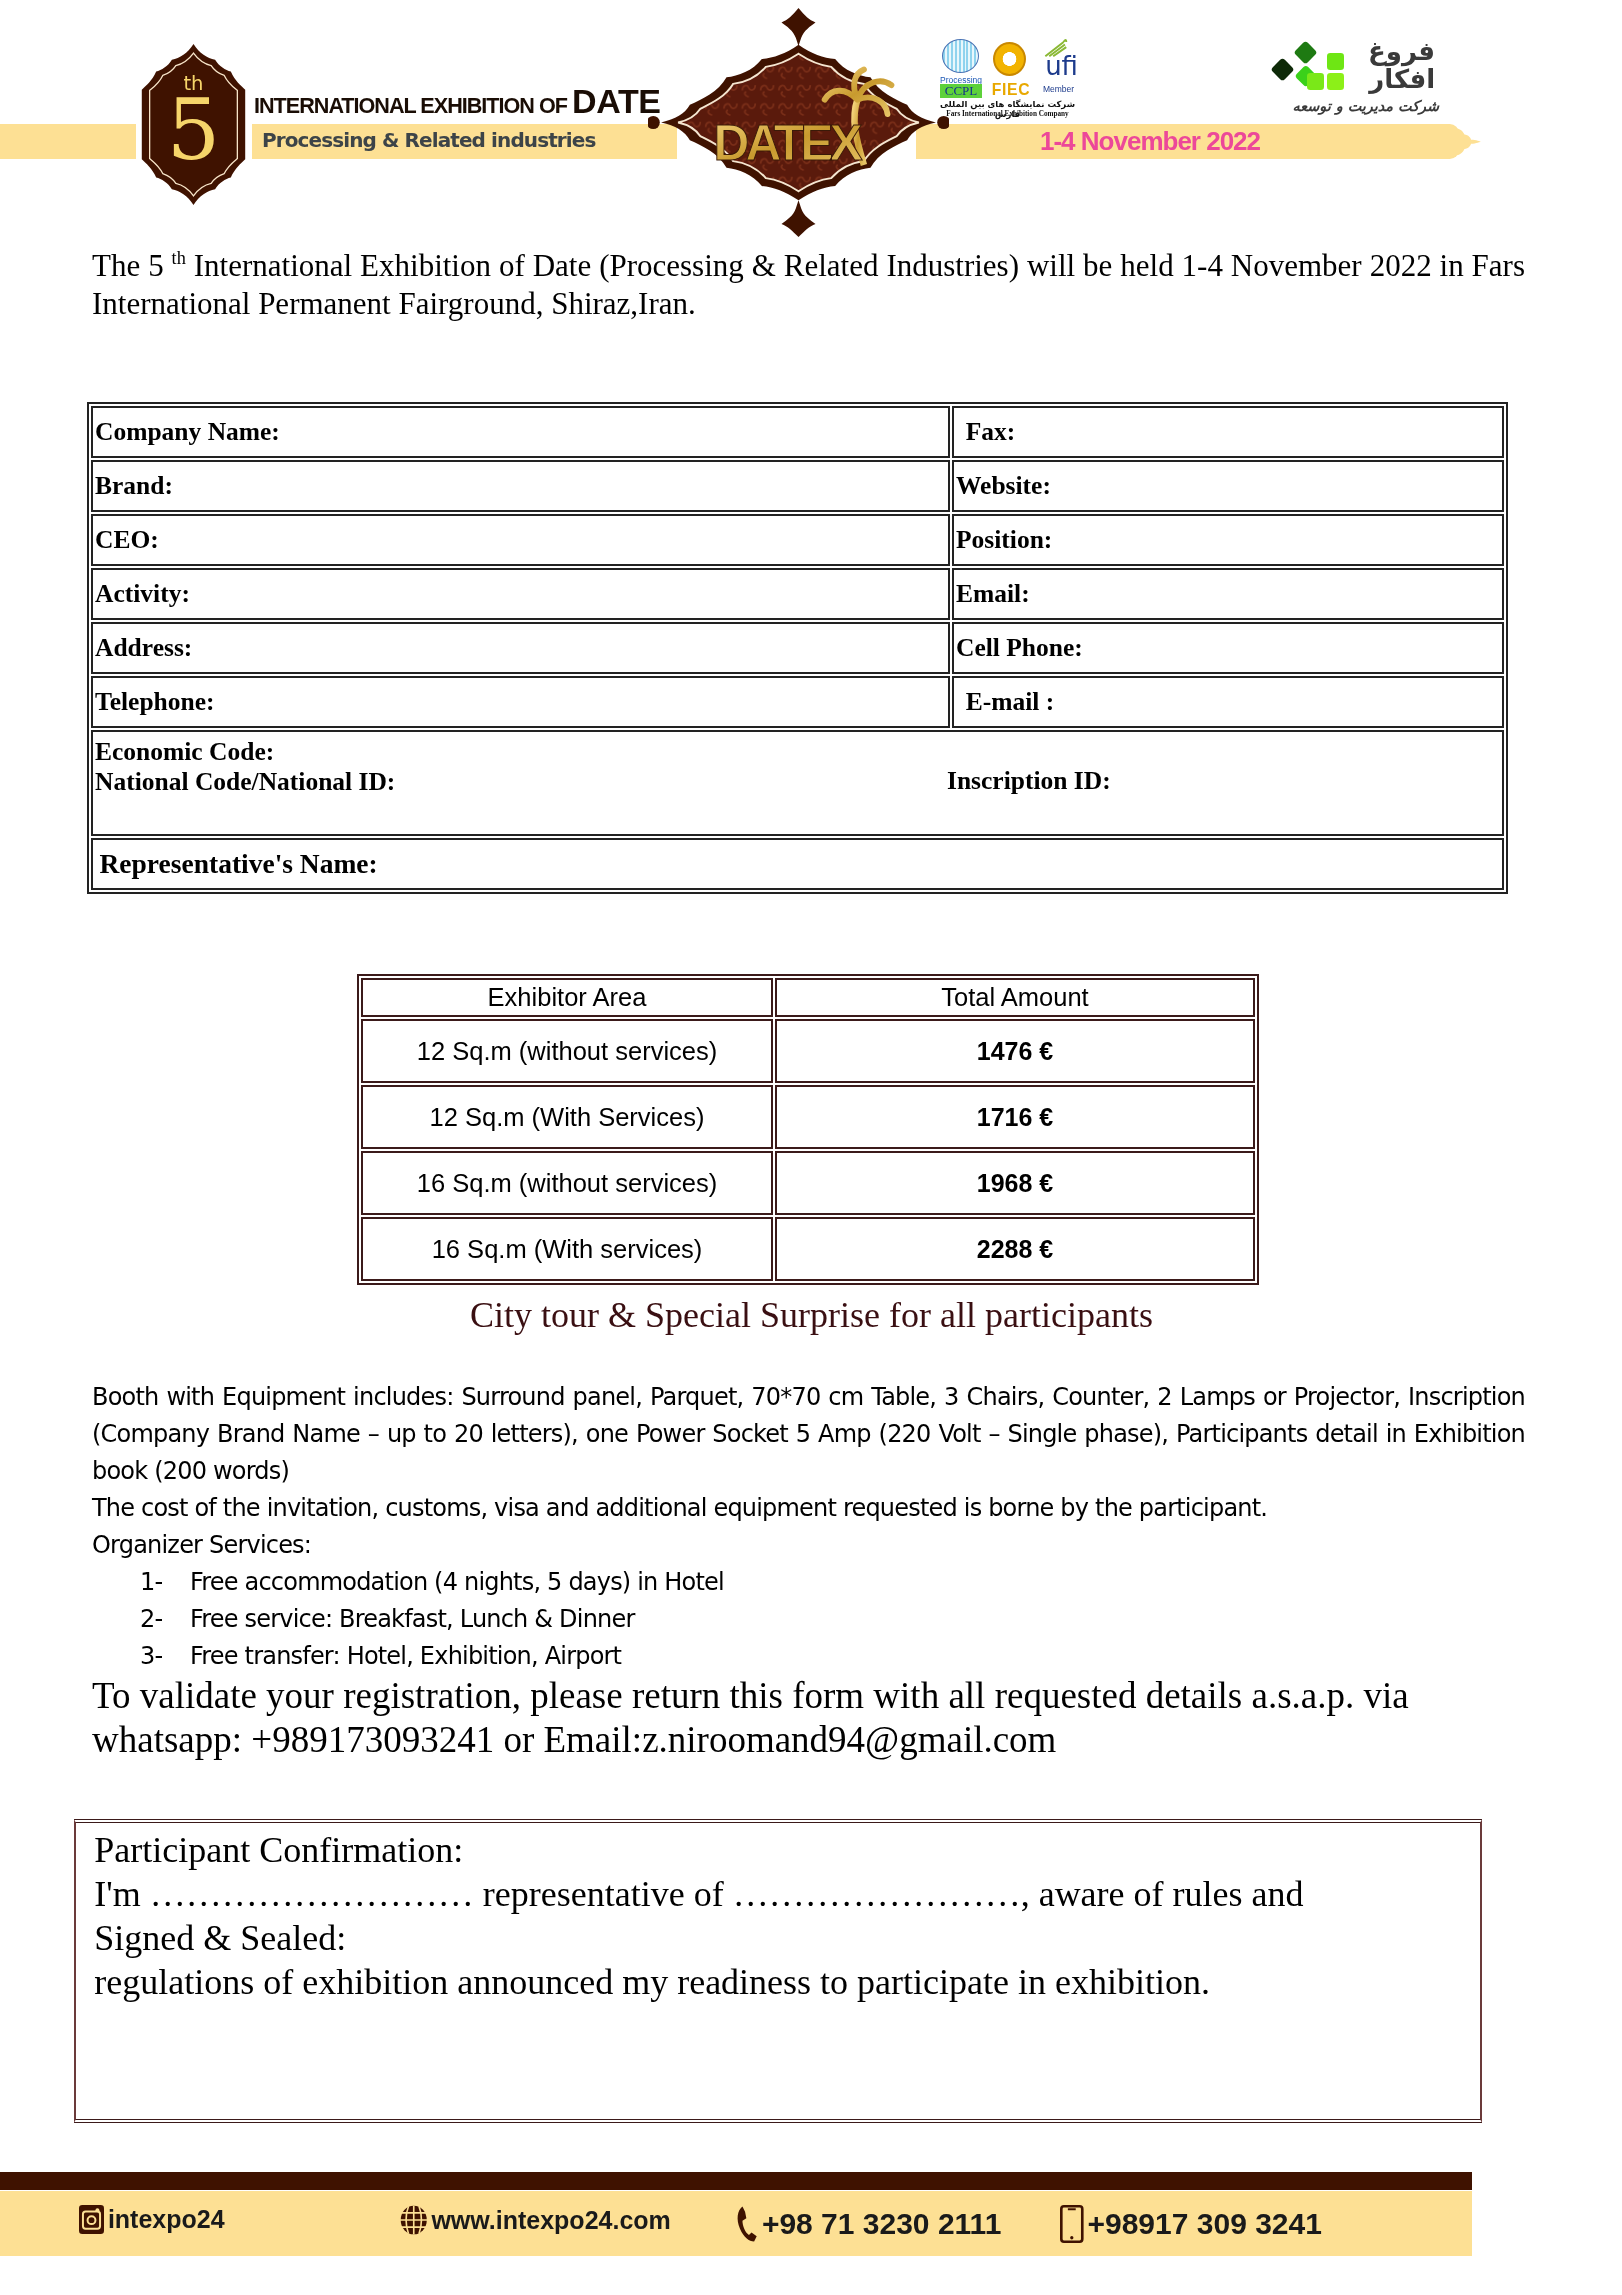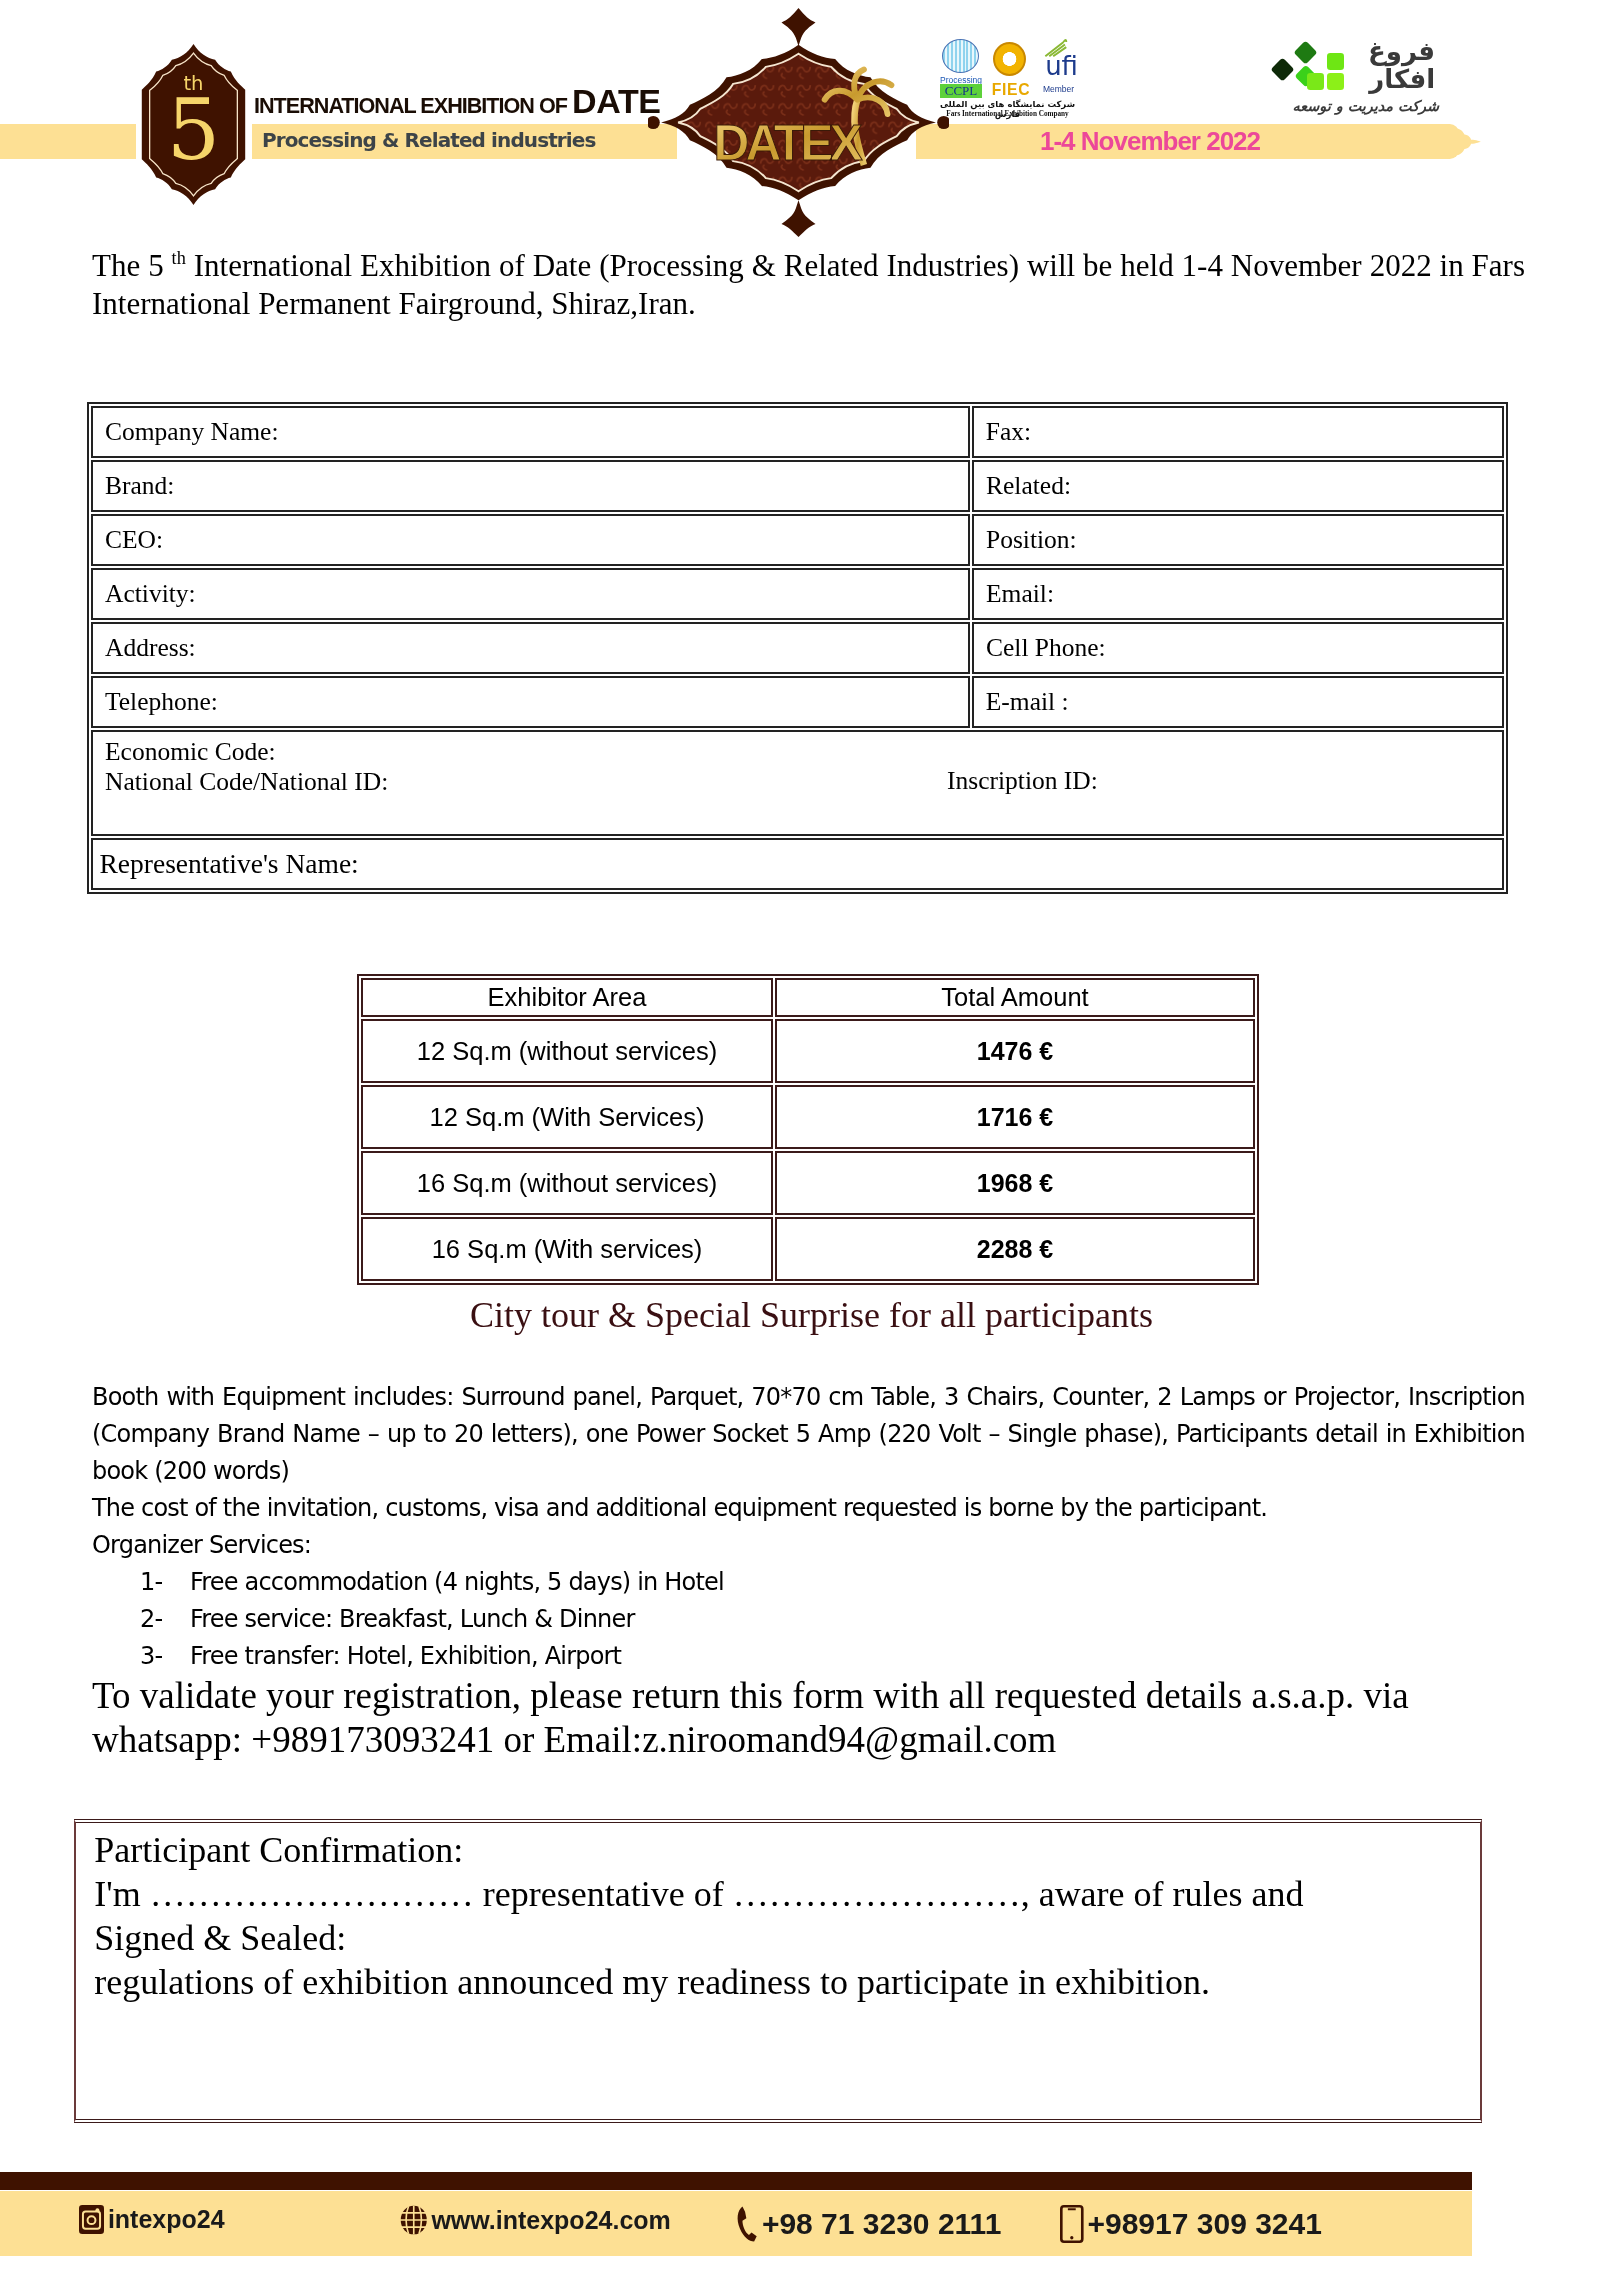--- a/index.html
+++ b/index.html
@@ -41,21 +41,21 @@
   .fa-logo-sq { position: absolute; border-radius: 3.3px; }
   .fa-logo-text1 { left: 1368px; top: 38px; font-family: "DejaVu Sans", sans-serif; font-weight: bold; font-size: 26px; color: #3a3a3a; direction: rtl; line-height: 27.5px; }
   .fa-logo-text2 { left: 1269px; top: 98px; width: 170px; text-align: right; font-family: "DejaVu Sans", sans-serif; font-weight: bold; font-style: italic; font-size: 14.4px; color: #3a3a3a; direction: rtl; }
 
   
   .intro { left: 92px; top: 247px; width: 1433px; font-size: 31px; line-height: 38px; text-align: justify; text-align-last: left; }
   .intro sup { font-size: 18.3px; vertical-align: 11.8px; line-height: 0; }
 
   
   .form-table { left: 87px; top: 402px; width: 1421px; border-collapse: separate; border-spacing: 2.6px; border: 2.6px double #222; box-sizing: border-box; }
-  .form-table td { border: 2.6px double #222; font-size: 25.5px; padding: 0 12px; vertical-align: middle; height: 48px; white-space: nowrap; }
+  .form-table td { border: 2.6px double #222; font-size: 25.5px; padding: 0 2px; vertical-align: middle; height: 48px; white-space: nowrap; font-weight: bold; }
   .form-table td.left-col { width: 851px; }
   .form-table td.tall { height: 97px; vertical-align: top; padding-top: 5.2px; position: relative; }
   .form-table .reg-id { position: absolute; left: 854px; top: 34px; }
   .form-table .rep { padding-left: 6.5px; font-size: 27.5px; }
 
   
   .price-table { left: 357px; top: 974px; width: 902px; border-collapse: separate; border-spacing: 2px; border: 2.6px double #3b1a1a; box-sizing: border-box; font-family: "Liberation Sans", sans-serif; }
   .price-table th, .price-table td { border: 2.6px double #3b1a1a; text-align: center; font-size: 25.5px; }
   .price-table th { font-weight: normal; height: 33px; }
   .price-table td { height: 58px; }
@@ -177,21 +177,21 @@
 <div class="abs intro"><span>The 5</span> <sup>th</sup><span> International Exhibition of Date (Processing &amp; Related Industries) will be held 1-4 November 2022  in Fars International Permanent Fairground, Shiraz,Iran.</span></div>
 
 <table class="abs form-table">
   <tbody id="form-rows">
       <tr>
         <td class="left-col">Company Name:</td>
         <td style="padding-left: 11.8px;">Fax:</td>
       </tr>
       <tr>
         <td class="left-col">Brand:</td>
-        <td>Related:</td>
+        <td>Website:</td>
       </tr>
       <tr>
         <td class="left-col">CEO:</td>
         <td>Position:</td>
       </tr>
       <tr>
         <td class="left-col">Activity:</td>
         <td>Email:</td>
       </tr>
       <tr>

